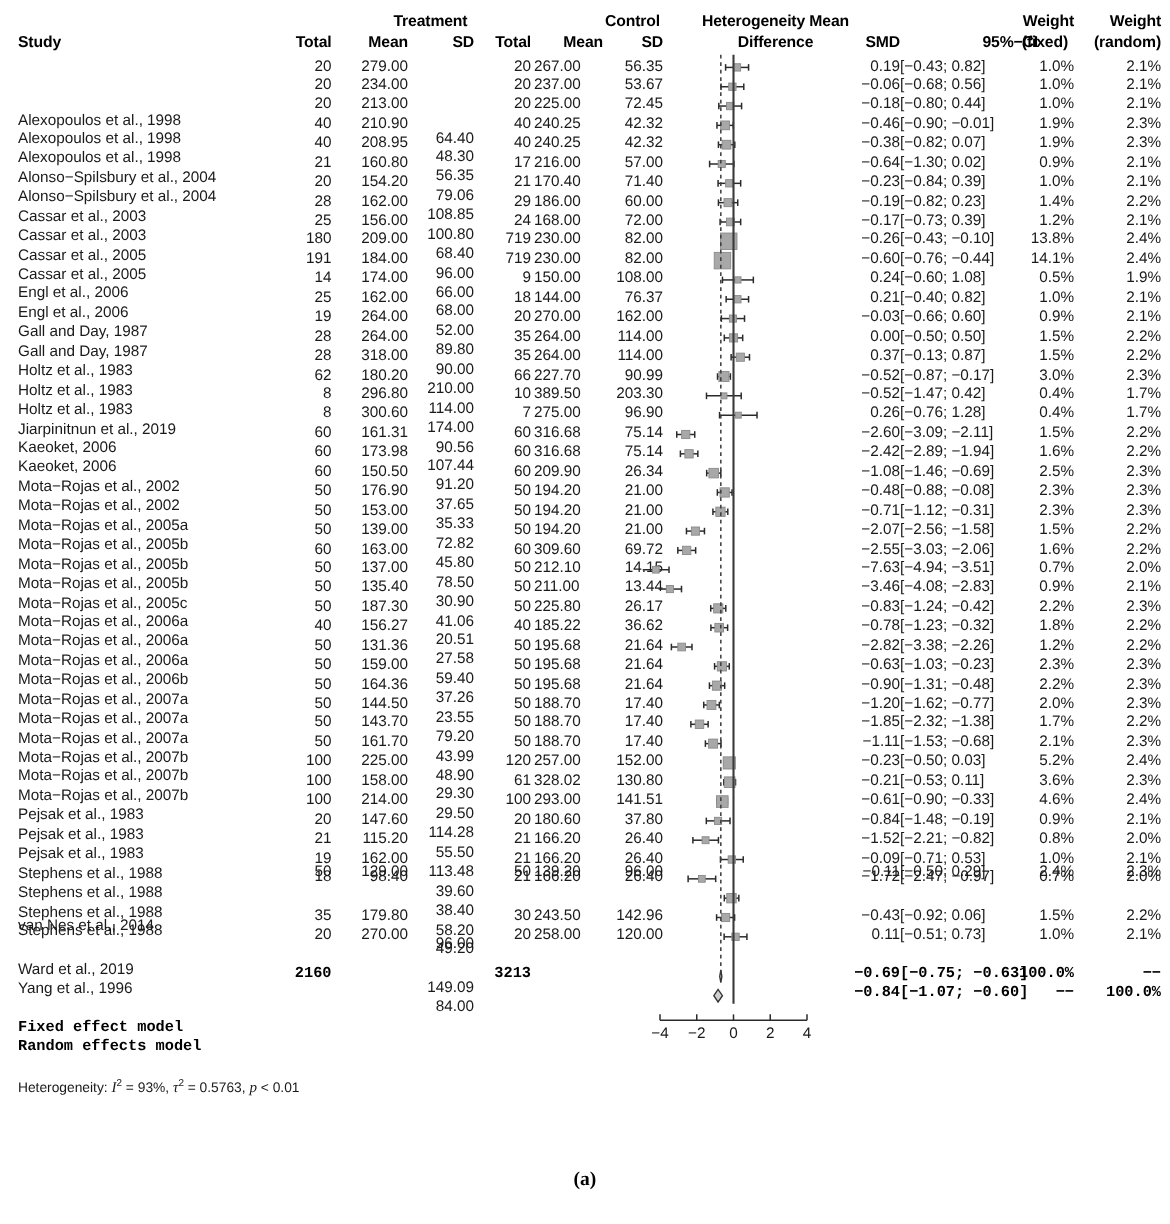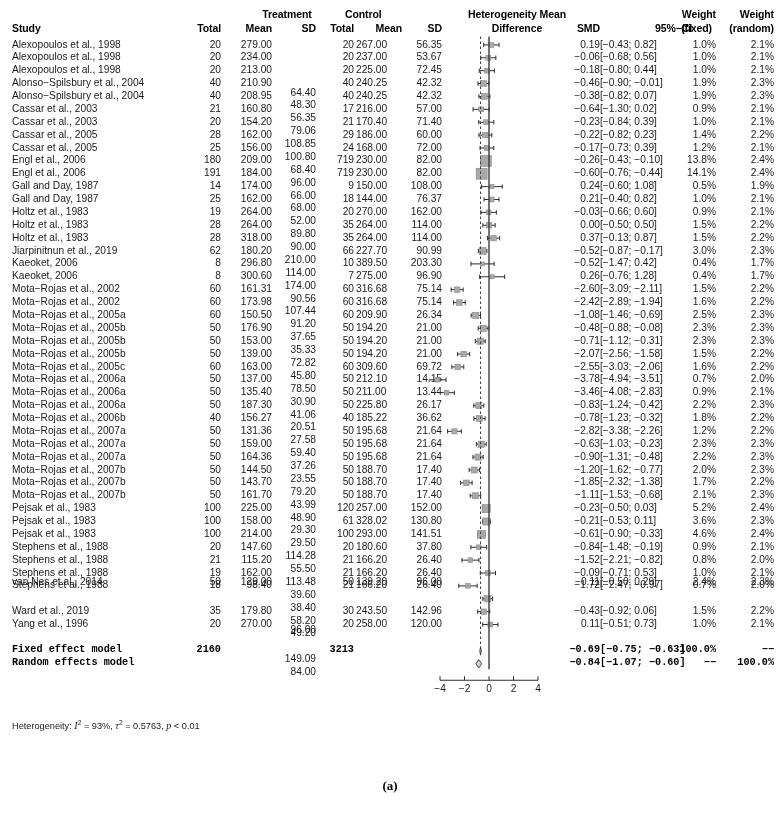--- a/index.html
+++ b/index.html
@@ -27,21 +27,21 @@
     position: absolute;
     font-size: 10.5px;
     font-weight: bold;
     color: #000;
     white-space: nowrap;
     letter-spacing: -0.1px;
   }
 
   .hdr-study      { left: 12px;  top: 22px; }
   .hdr-treatment  { left: 232px; top: 8px;  width: 110px; text-align: center; }
-  .hdr-control    { left: 345px; top: 8px;  width: 95px;  text-align: left; }
+  .hdr-control    { left: 345px; top: 8px;  width: 95px;  text-align: right; }
   .hdr-ttotal     { left: 185px; top: 22px; width: 36px;  text-align: right; }
   .hdr-tmean      { left: 224px; top: 22px; width: 48px;  text-align: right; }
   .hdr-tsd        { left: 276px; top: 22px; width: 40px;  text-align: right; }
   .hdr-ctotal     { left: 316px; top: 22px; width: 38px;  text-align: right; }
   .hdr-cmean      { left: 356px; top: 22px; width: 46px;  text-align: right; }
   .hdr-csd        { left: 404px; top: 22px; width: 38px;  text-align: right; }
   .hdr-smdplot1   { left: 452px; top: 8px;  width: 130px; text-align: center; }
   .hdr-smdplot2   { left: 452px; top: 22px; width: 130px; text-align: center; }
   .hdr-smd        { left: 556px; top: 22px; width: 44px;  text-align: right; }
   .hdr-ci         { left: 600px; top: 22px; width: 92px;  text-align: right; }
@@ -65,21 +65,21 @@
     font-size: 10.2px;
     color: #1a1a1a;
     white-space: nowrap;
   }
   .cell {
     position: absolute;
     top: 0;
     line-height: 12.9px;
     white-space: nowrap;
   }
-  .c-study  { left: 12px;  text-align: left; }
+  .c-study  { left: 12px;  text-align: left; margin-top: 36px; }
   .c-ttotal { left: 185px; width: 36px; text-align: right; }
   .c-tmean  { left: 224px; width: 48px; text-align: right; }
   .c-tsd    { left: 276px; width: 40px; text-align: right; margin-top: 48px; }
   .c-ctotal { left: 316px; width: 38px; text-align: right; }
   .c-cmean  { left: 356px; width: 46px; }
   .c-csd    { left: 404px; width: 38px; text-align: right; }
   .c-smd    { left: 556px; width: 44px; text-align: right; }
   .c-ci     { left: 600px; width: 92px; text-align: left; }
   .c-wfix   { left: 668px; width: 48px; text-align: right; }
   .c-wran   { left: 712px; width: 62px; text-align: right; }
@@ -237,21 +237,21 @@
         <div class="cell c-wran">2.1%</div>
       </div>
       <div class="row" style="top: 128.66px;">
         <div class="cell c-study">Cassar et al., 2005</div>
         <div class="cell c-ttotal">28</div>
         <div class="cell c-tmean">162.00</div>
         <div class="cell c-tsd">96.00</div>
         <div class="cell c-ctotal">29</div>
         <div class="cell c-cmean">186.00</div>
         <div class="cell c-csd">60.00</div>
-        <div class="cell c-smd">−0.22</div>
+        <div class="cell c-smd">−0.19</div>
         <div class="cell c-ci">[−0.82; 0.23]</div>
         <div class="cell c-wfix">1.4%</div>
         <div class="cell c-wran">2.2%</div>
       </div>
       <div class="row" style="top: 141.54px;">
         <div class="cell c-study">Cassar et al., 2005</div>
         <div class="cell c-ttotal">25</div>
         <div class="cell c-tmean">156.00</div>
         <div class="cell c-tsd">66.00</div>
         <div class="cell c-ctotal">24</div>
@@ -484,21 +484,21 @@
         <div class="cell c-wran">2.2%</div>
       </div>
       <div class="row" style="top: 373.38px;">
         <div class="cell c-study">Mota−Rojas et al., 2006a</div>
         <div class="cell c-ttotal">50</div>
         <div class="cell c-tmean">137.00</div>
         <div class="cell c-tsd">20.51</div>
         <div class="cell c-ctotal">50</div>
         <div class="cell c-cmean">212.10</div>
         <div class="cell c-csd">14.15</div>
-        <div class="cell c-smd">−3.78</div>
+        <div class="cell c-smd">−7.63</div>
         <div class="cell c-ci">[−4.94; −3.51]</div>
         <div class="cell c-wfix">0.7%</div>
         <div class="cell c-wran">2.0%</div>
       </div>
       <div class="row" style="top: 386.26px;">
         <div class="cell c-study">Mota−Rojas et al., 2006a</div>
         <div class="cell c-ttotal">50</div>
         <div class="cell c-tmean">135.40</div>
         <div class="cell c-tsd">27.58</div>
         <div class="cell c-ctotal">50</div>

